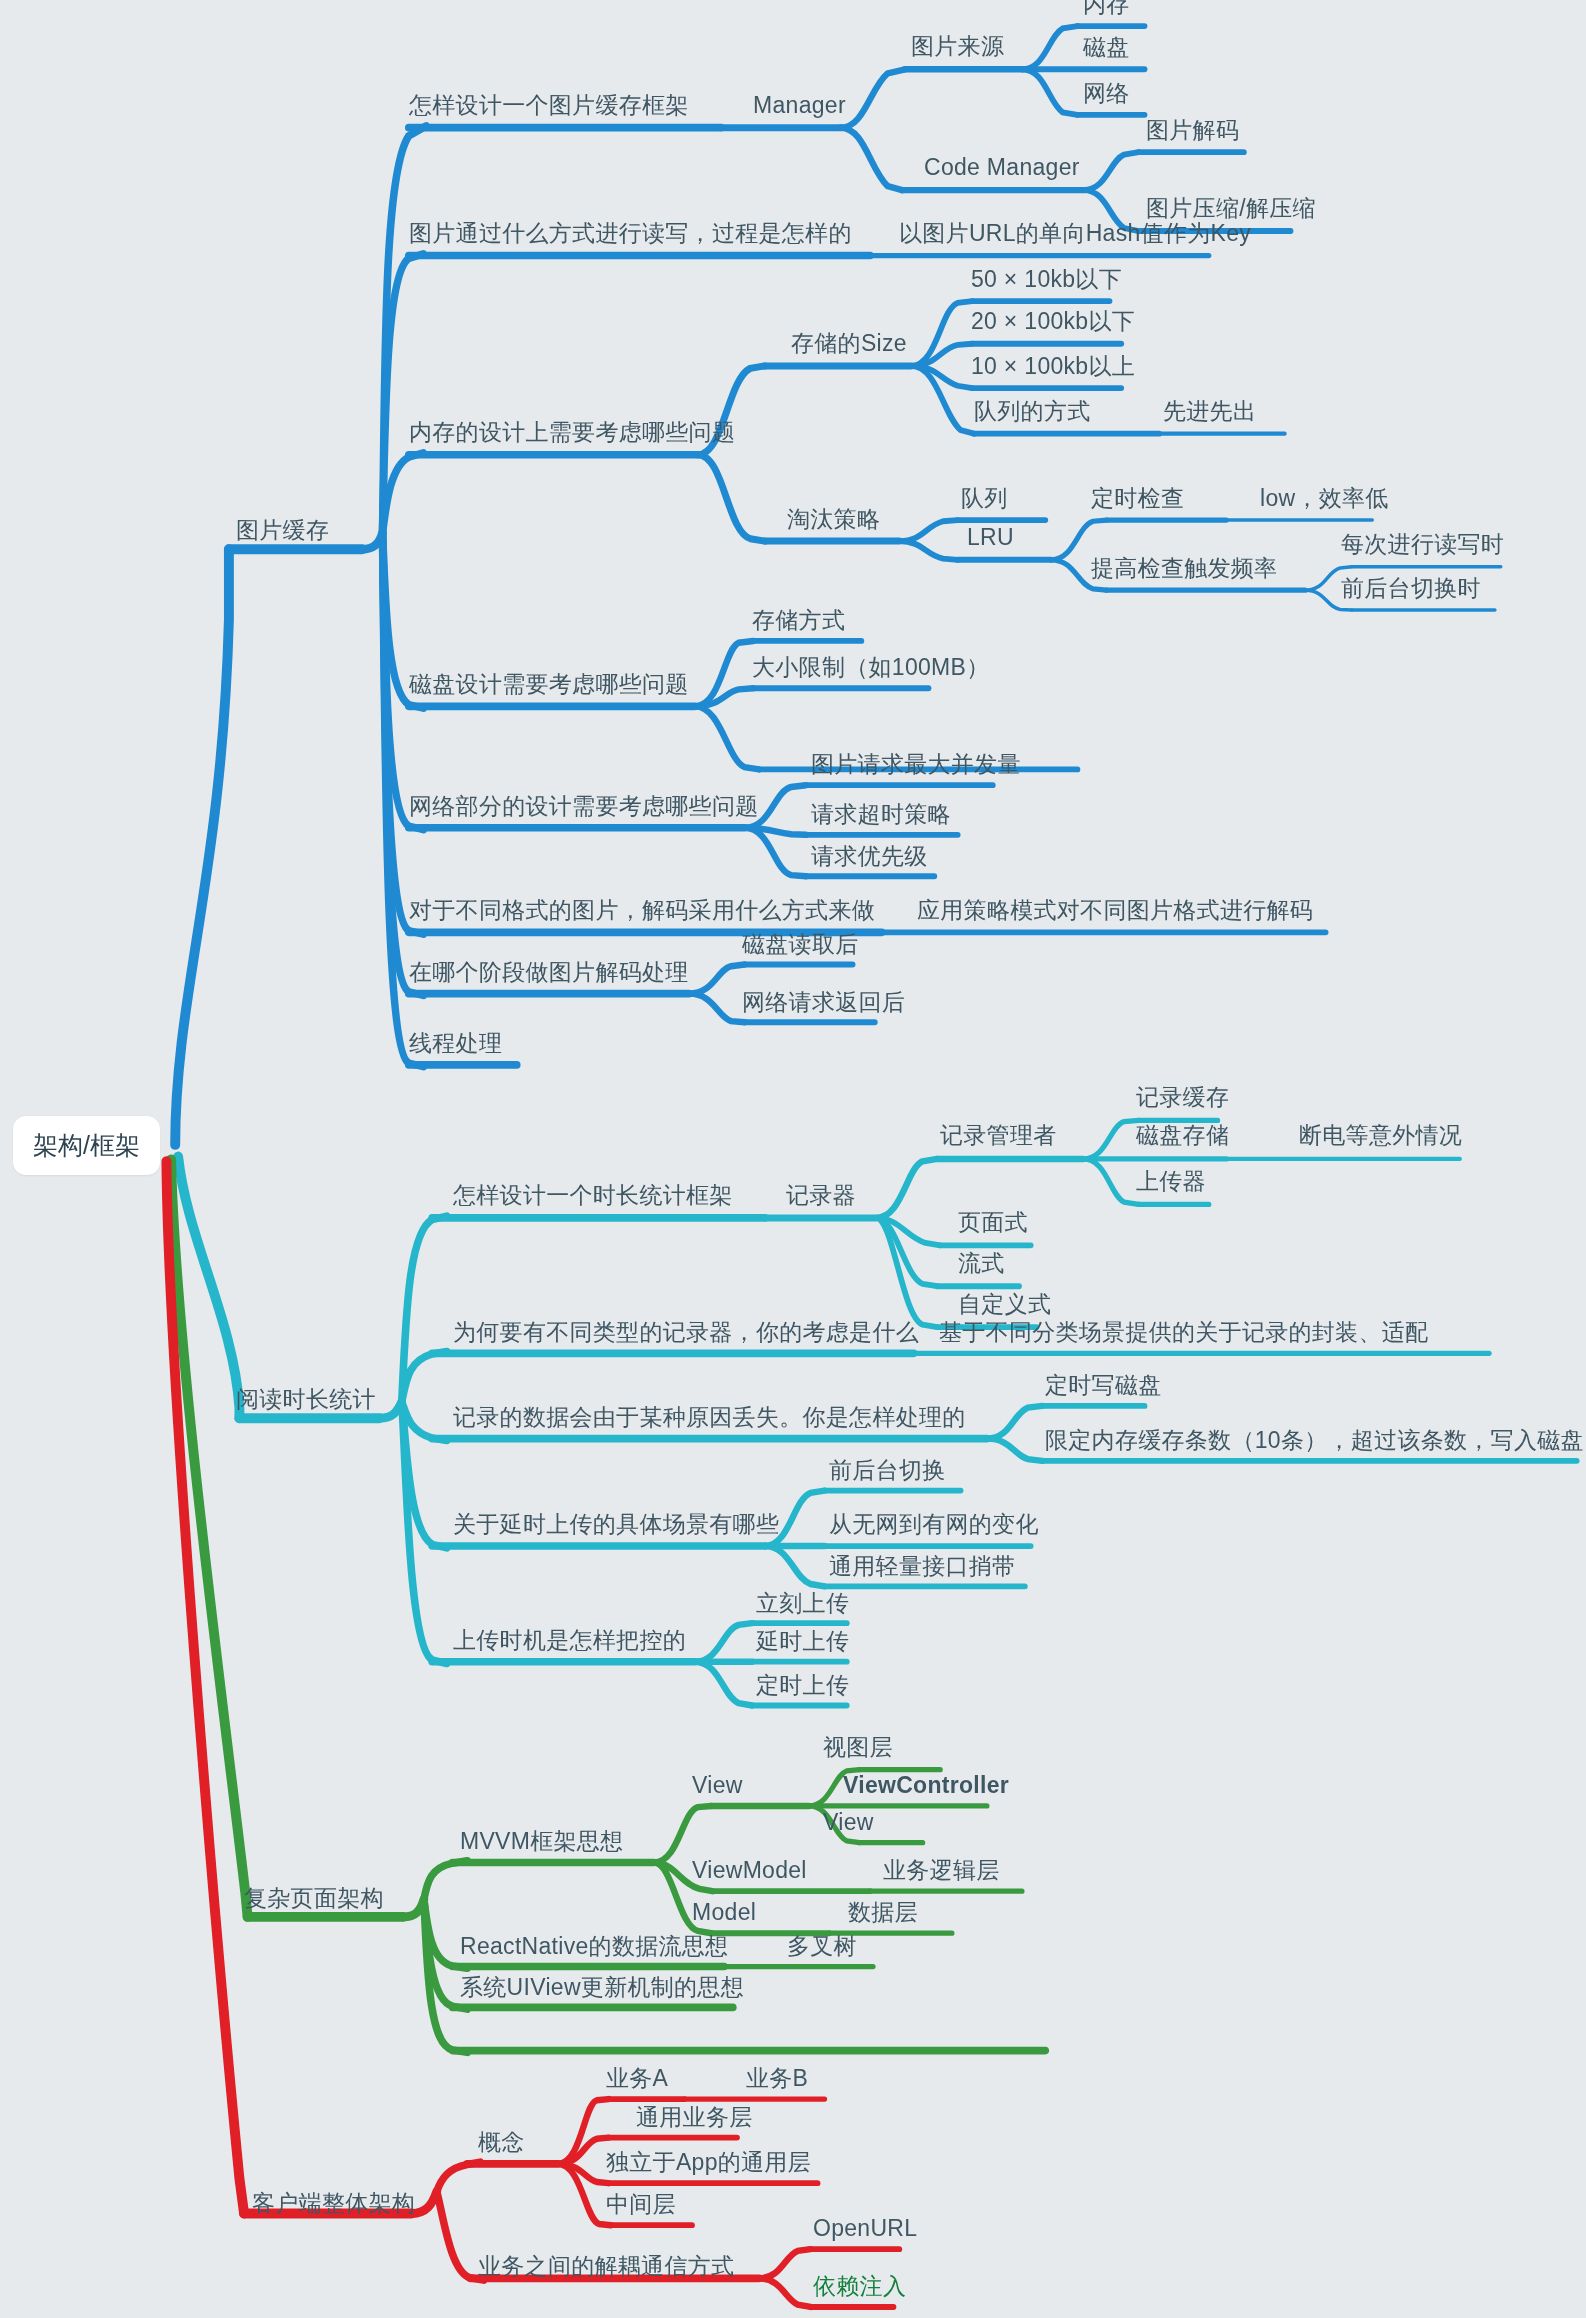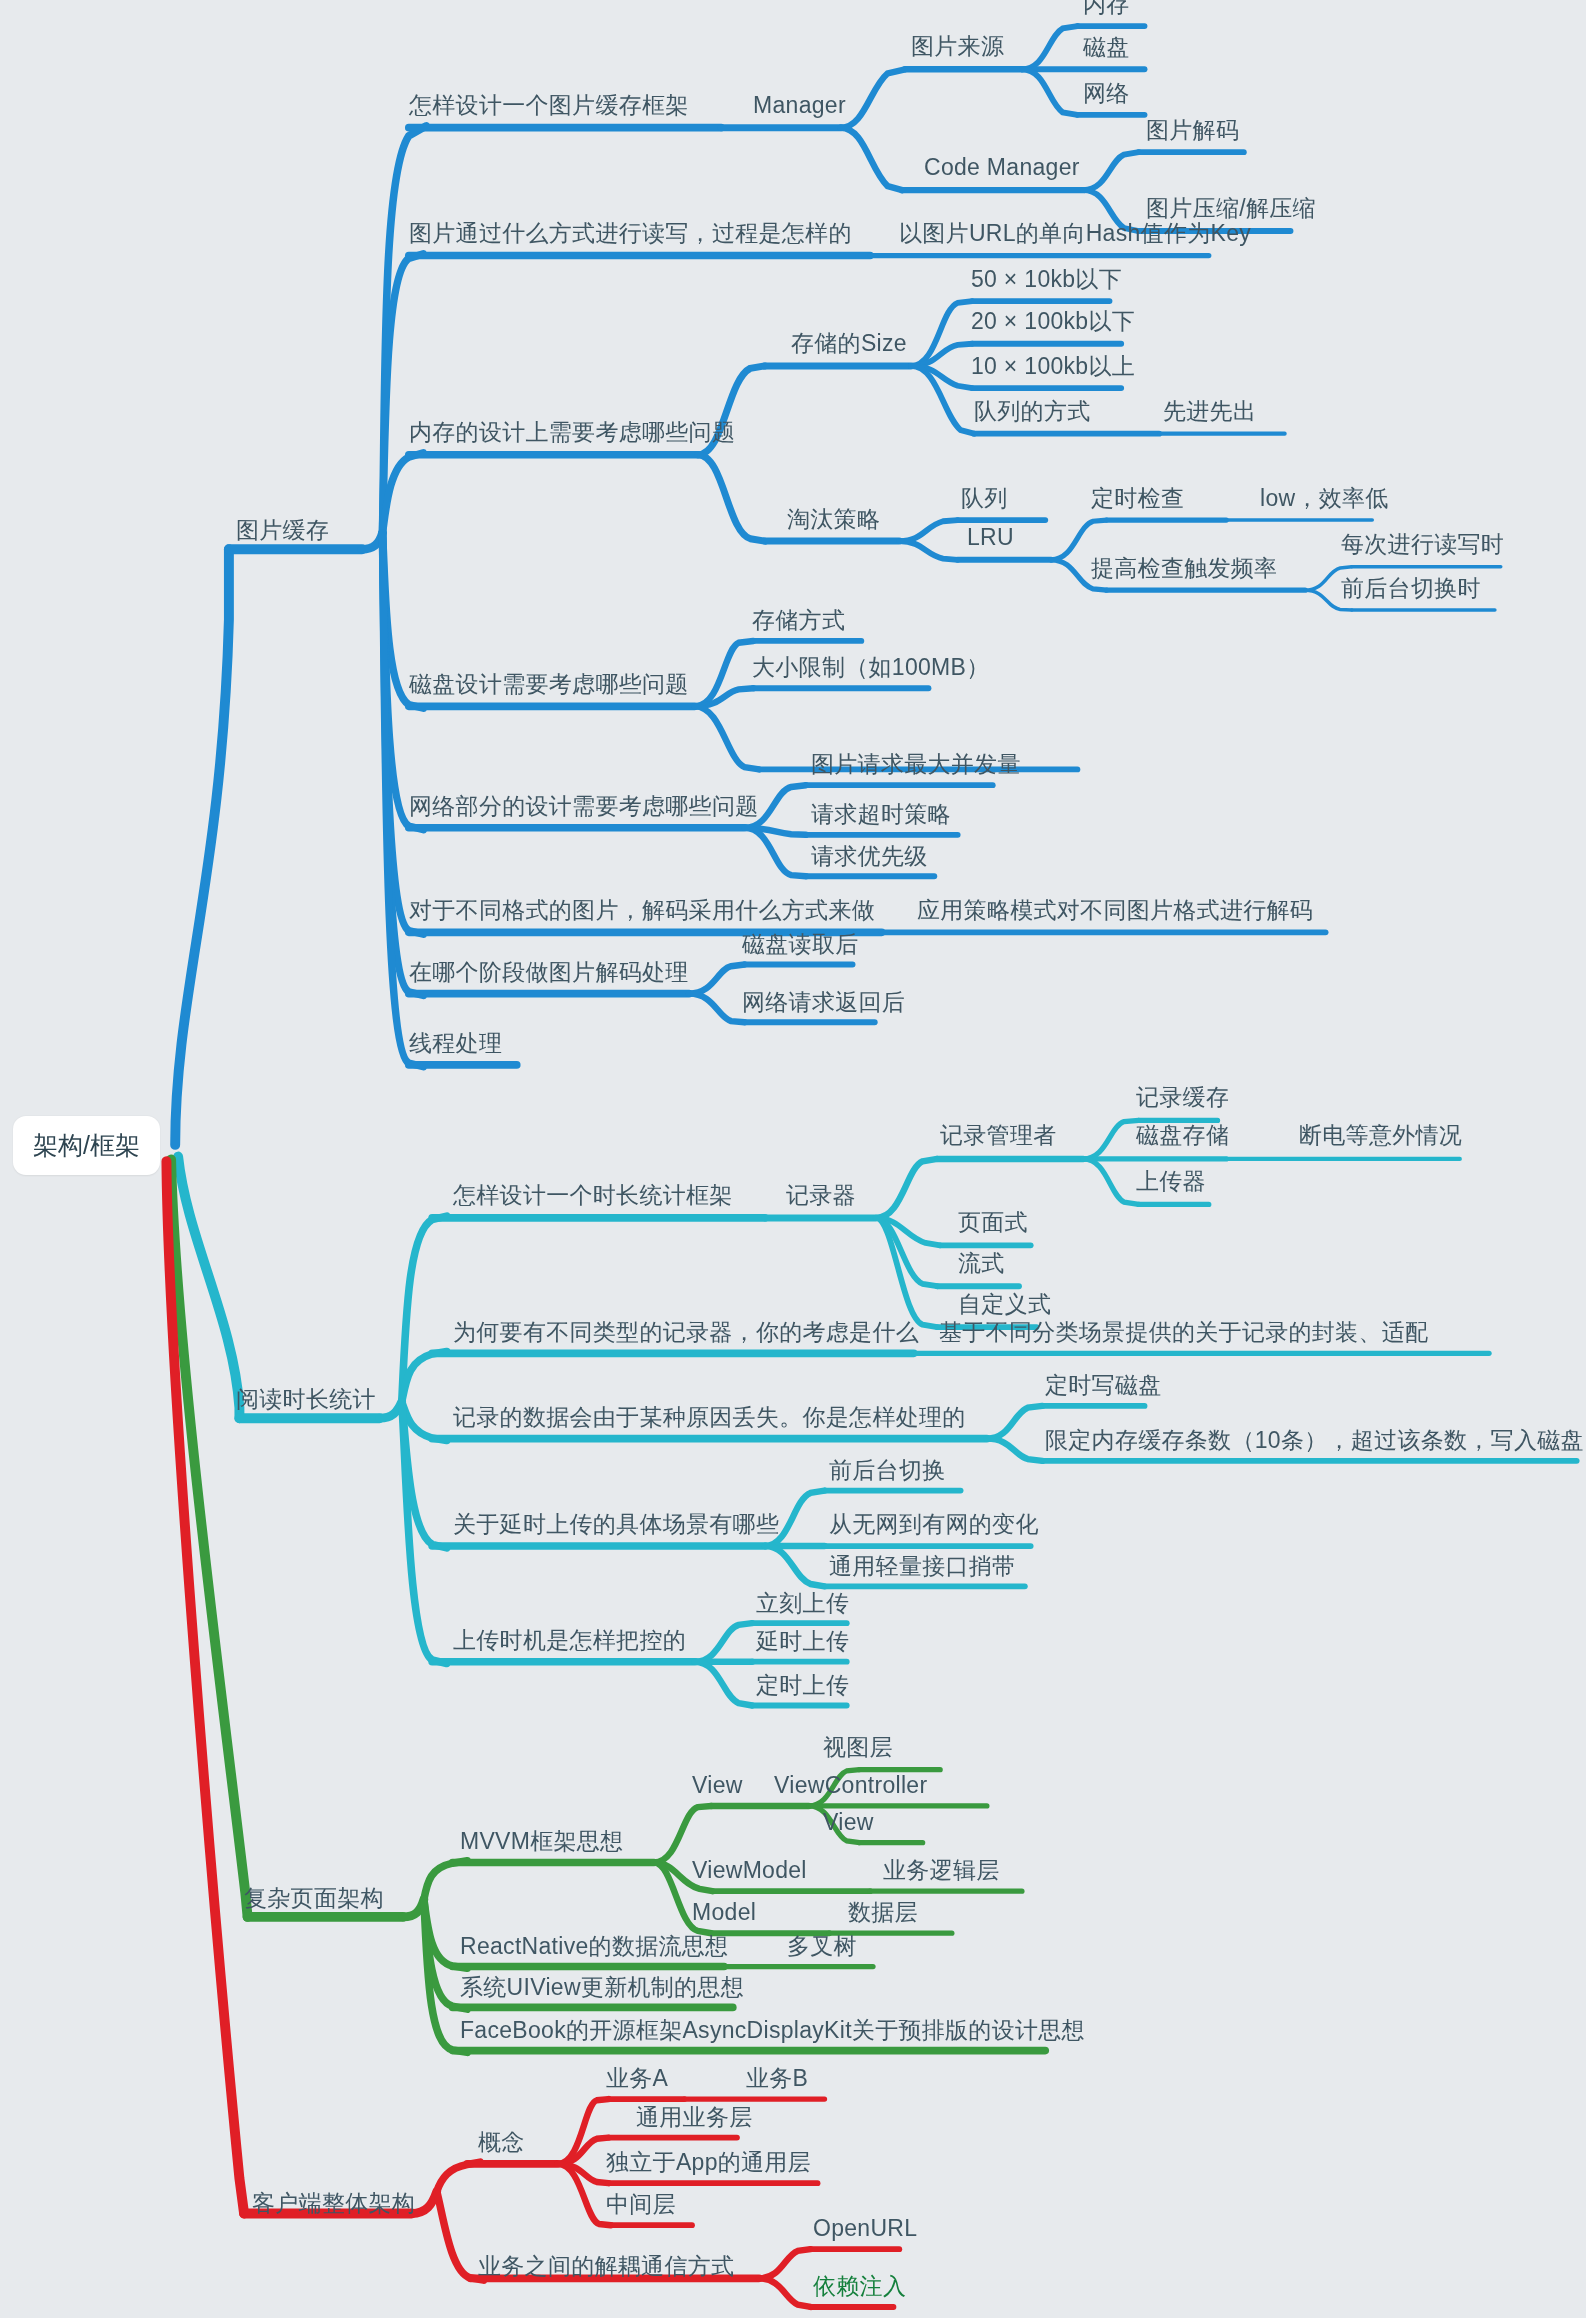--- a/index.html
+++ b/index.html
@@ -331,30 +331,29 @@
 
   <div class="node-label" style="left:453px;top:1626px;">上传时机是怎样把控的</div>
   <div class="node-label" style="left:756px;top:1589px;">立刻上传</div>
   <div class="node-label" style="left:756px;top:1627px;">延时上传</div>
   <div class="node-label" style="left:756px;top:1671px;">定时上传</div>
 
   <div class="node-label" style="left:244px;top:1884px;">复杂页面架构</div>
   <div class="node-label" style="left:460px;top:1827px;">MVVM框架思想</div>
   <div class="node-label" style="left:692px;top:1771px;">View</div>
   <div class="node-label" style="left:823px;top:1733px;">视图层</div>
-  <div class="node-label" style="left:774px;top:1771px;">ViewController</div>
+  <div class="node-label" style="left:843px;top:1771px;font-weight:bold;">ViewController</div>
   <div class="node-label" style="left:823px;top:1808px;">View</div>
   <div class="node-label" style="left:692px;top:1856px;">ViewModel</div>
   <div class="node-label" style="left:883px;top:1856px;">业务逻辑层</div>
   <div class="node-label" style="left:692px;top:1898px;">Model</div>
   <div class="node-label" style="left:848px;top:1898px;">数据层</div>
   <div class="node-label" style="left:460px;top:1932px;">ReactNative的数据流思想</div>
   <div class="node-label" style="left:787px;top:1932px;">多叉树</div>
   <div class="node-label" style="left:460px;top:1973px;">系统UIView更新机制的思想</div>
-  <div class="node-label" style="left:460px;top:2016px;">FaceBook的开源框架AsyncDisplayKit关于预排版的设计思想</div>
 
   <div class="node-label" style="left:252px;top:2189px;">客户端整体架构</div>
   <div class="node-label" style="left:478px;top:2128px;">概念</div>
   <div class="node-label" style="left:606px;top:2064px;">业务A</div>
   <div class="node-label" style="left:746px;top:2064px;">业务B</div>
   <div class="node-label" style="left:636px;top:2103px;">通用业务层</div>
   <div class="node-label" style="left:606px;top:2148px;">独立于App的通用层</div>
   <div class="node-label" style="left:606px;top:2190px;">中间层</div>
   <div class="node-label" style="left:478px;top:2252px;">业务之间的解耦通信方式</div>
   <div class="node-label" style="left:813px;top:2214px;">OpenURL</div>

